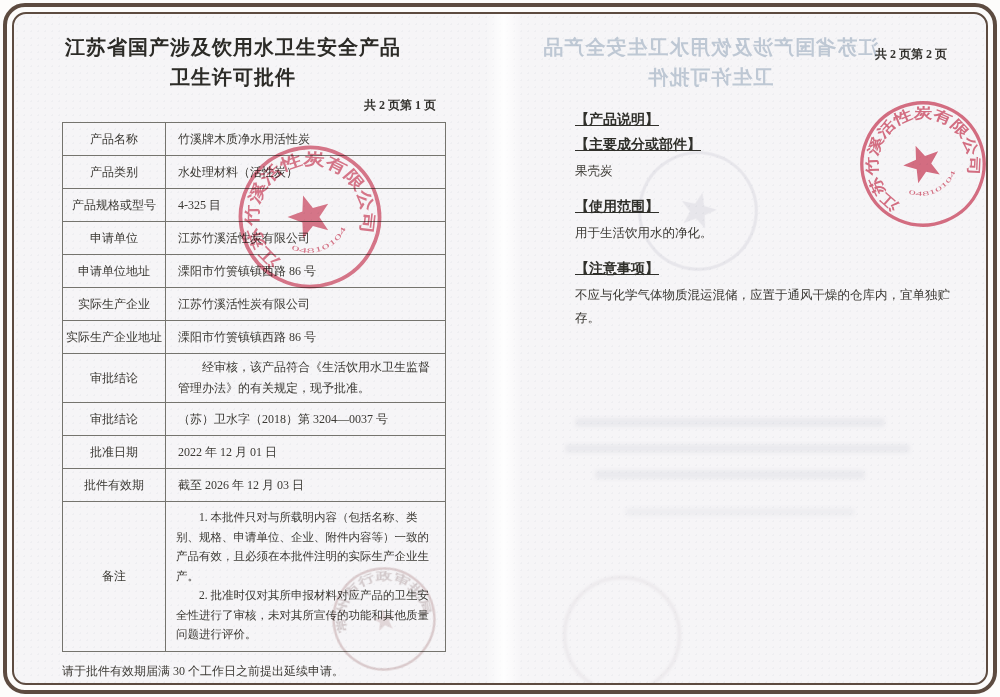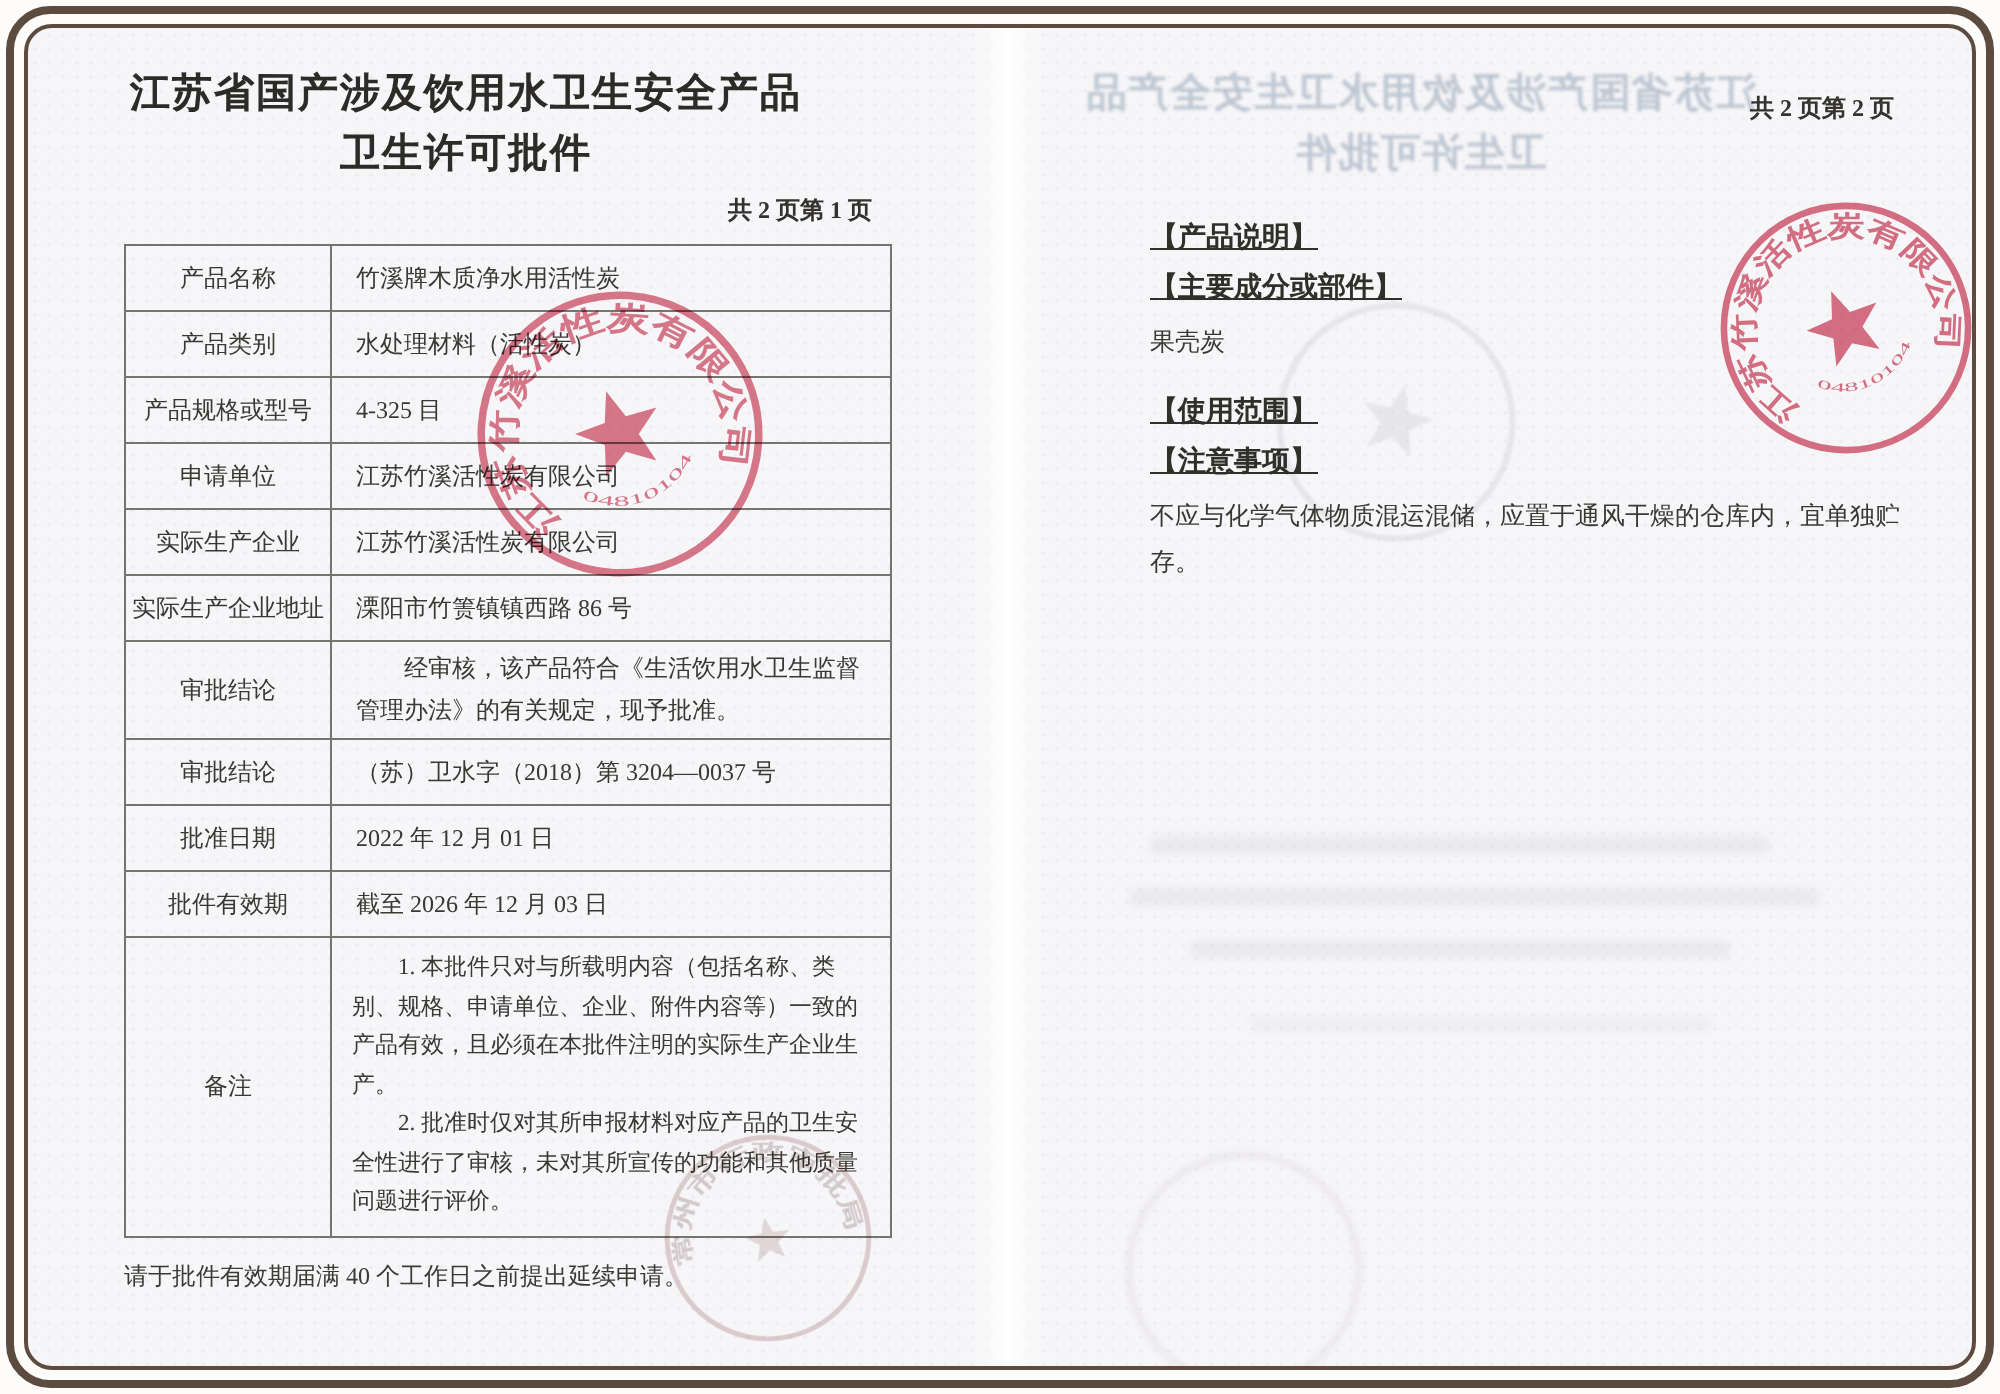--- a/index.html
+++ b/index.html
@@ -103,20 +103,24 @@
           </tr>
       <tr class="r-s">
             <td class="lbl">产品规格或型号</td>
             <td class="val">4-325 目</td>
           </tr>
       <tr class="r-s">
             <td class="lbl">申请单位</td>
             <td class="val">江苏竹溪活性炭有限公司</td>
           </tr>
       <tr class="r-s">
+            <td class="lbl">申请单位地址</td>
+            <td class="val">溧阳市竹箦镇镇西路 86 号</td>
+          </tr>
+      <tr class="r-s">
             <td class="lbl">实际生产企业</td>
             <td class="val">江苏竹溪活性炭有限公司</td>
           </tr>
       <tr class="r-s">
             <td class="lbl">实际生产企业地址</td>
             <td class="val">溧阳市竹箦镇镇西路 86 号</td>
           </tr>
       <tr class="r-m">
             <td class="lbl">审批结论</td>
             <td class="val">
@@ -138,21 +142,21 @@
       <tr>
             <td class="lbl">备注</td>
         <td class="val remark-val">
           <p class="indent">1. 本批件只对与所载明内容（包括名称、类别、规格、申请单位、企业、附件内容等）一致的产品有效，且必须在本批件注明的实际生产企业生产。</p>
           <p class="indent">2. 批准时仅对其所申报材料对应产品的卫生安全性进行了审核，未对其所宣传的功能和其他质量问题进行评价。</p>
         </td>
           </tr>
     </tbody>
       </table>
 
-    <div class="p1-footnote">请于批件有效期届满 40 个工作日之前提出延续申请。</div>
+    <div class="p1-footnote">请于批件有效期届满 30 个工作日之前提出延续申请。</div>
 
     <svg class="seal seal-1" viewBox="0 0 160 160">
       <circle cx="80" cy="80" r="74" fill="none" stroke="#d5586f" stroke-width="4"></circle>
       <use href="#seal-star" fill="#d5586f"></use>
       <text font-size="17" fill="#d5586f" font-weight="bold">
         <textPath href="#seal-text-arc" startOffset="0" textLength="248" lengthAdjust="spacingAndGlyphs">江苏竹溪活性炭有限公司</textPath>
       </text>
       <text font-size="7.5" fill="#d5586f">
         <textPath href="#seal-digit-arc" startOffset="6" textLength="96" lengthAdjust="spacingAndGlyphs">04810104175</textPath>
       </text>
@@ -172,20 +176,21 @@
       <div>江苏省国产涉及饮用水卫生安全产品</div>
       <div>卫生许可批件</div>
     </div>
     <div class="p2-marker">共 2 页第 2 页</div>
 
     <div class="p2-content">
       <p class="sec-title">【产品说明】</p>
       <p class="sec-title">【主要成分或部件】</p>
       <p class="sec-body">果壳炭</p>
       <p class="sec-title">【使用范围】</p>
+      <p class="sec-body">用于生活饮用水的净化。</p>
       <p class="sec-title">【注意事项】</p>
       <p class="sec-body">不应与化学气体物质混运混储，应置于通风干燥的仓库内，宜单独贮存。</p>
     </div>
 
     <svg class="seal seal-ghost" viewBox="0 0 160 160">
       <circle cx="80" cy="80" r="74" fill="none" stroke="#8a8aa0" stroke-width="4"></circle>
       <use href="#seal-star" fill="#8a8aa0"></use>
     </svg>
 
     <svg class="seal seal-2" viewBox="0 0 160 160">

